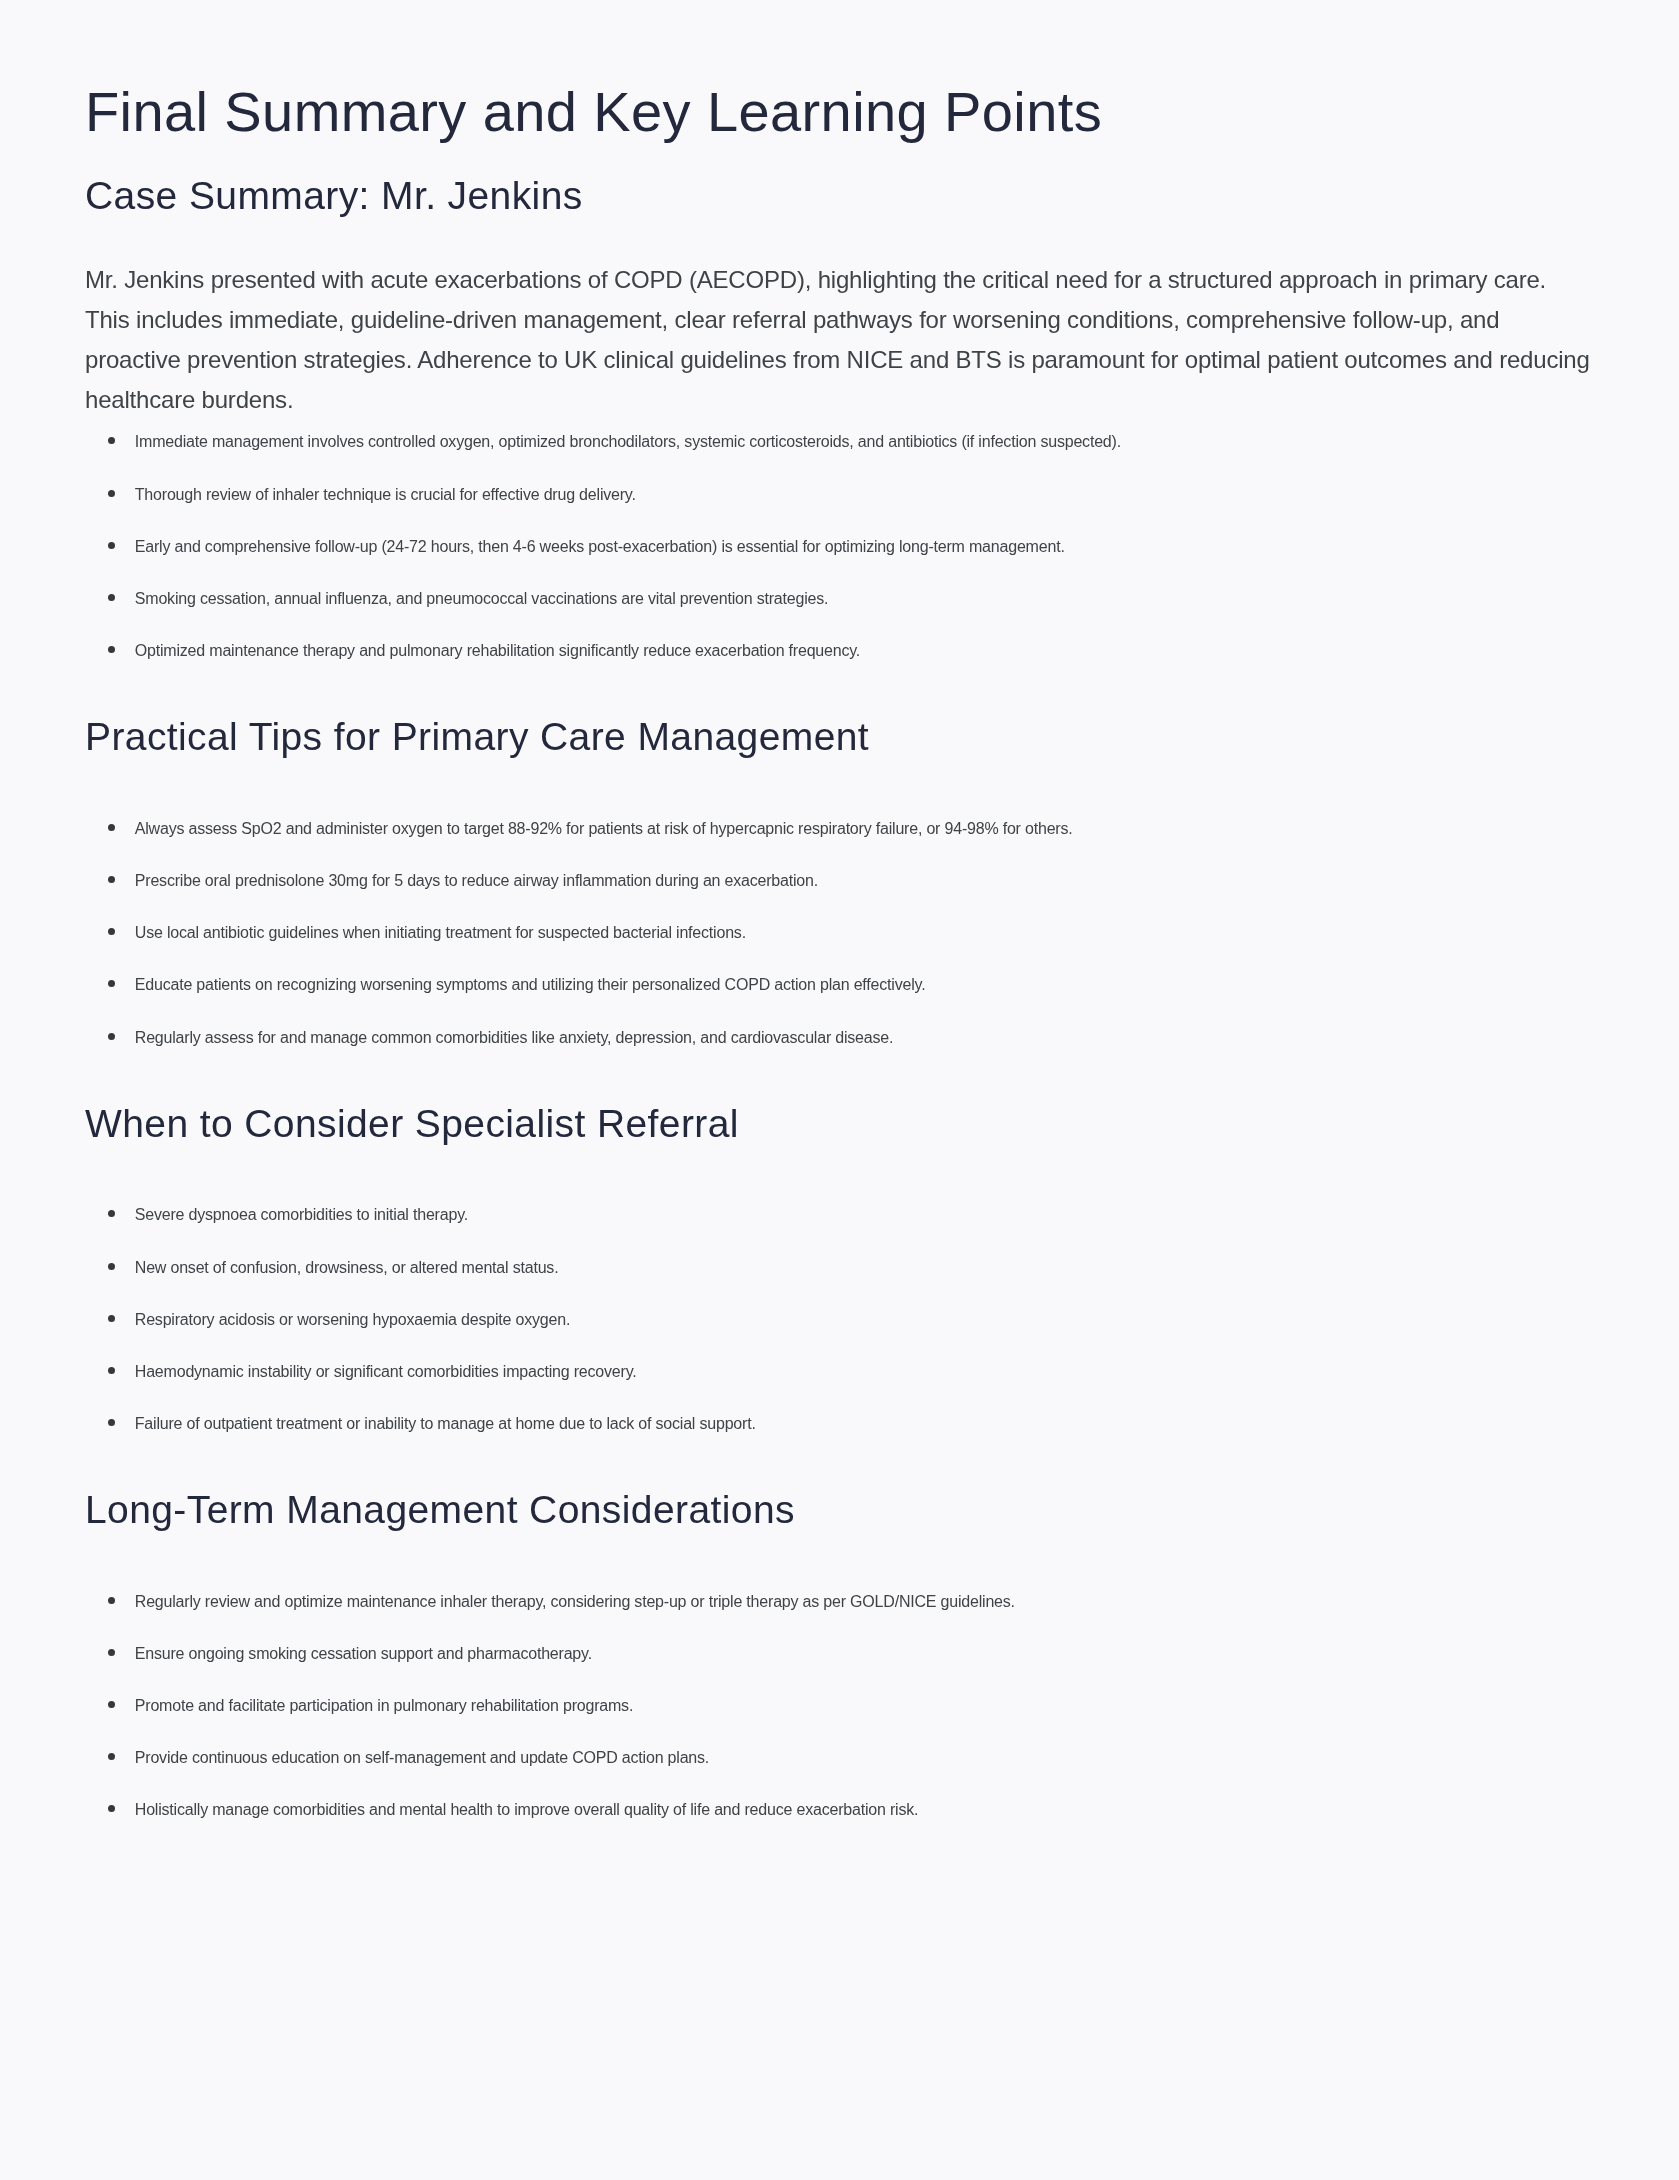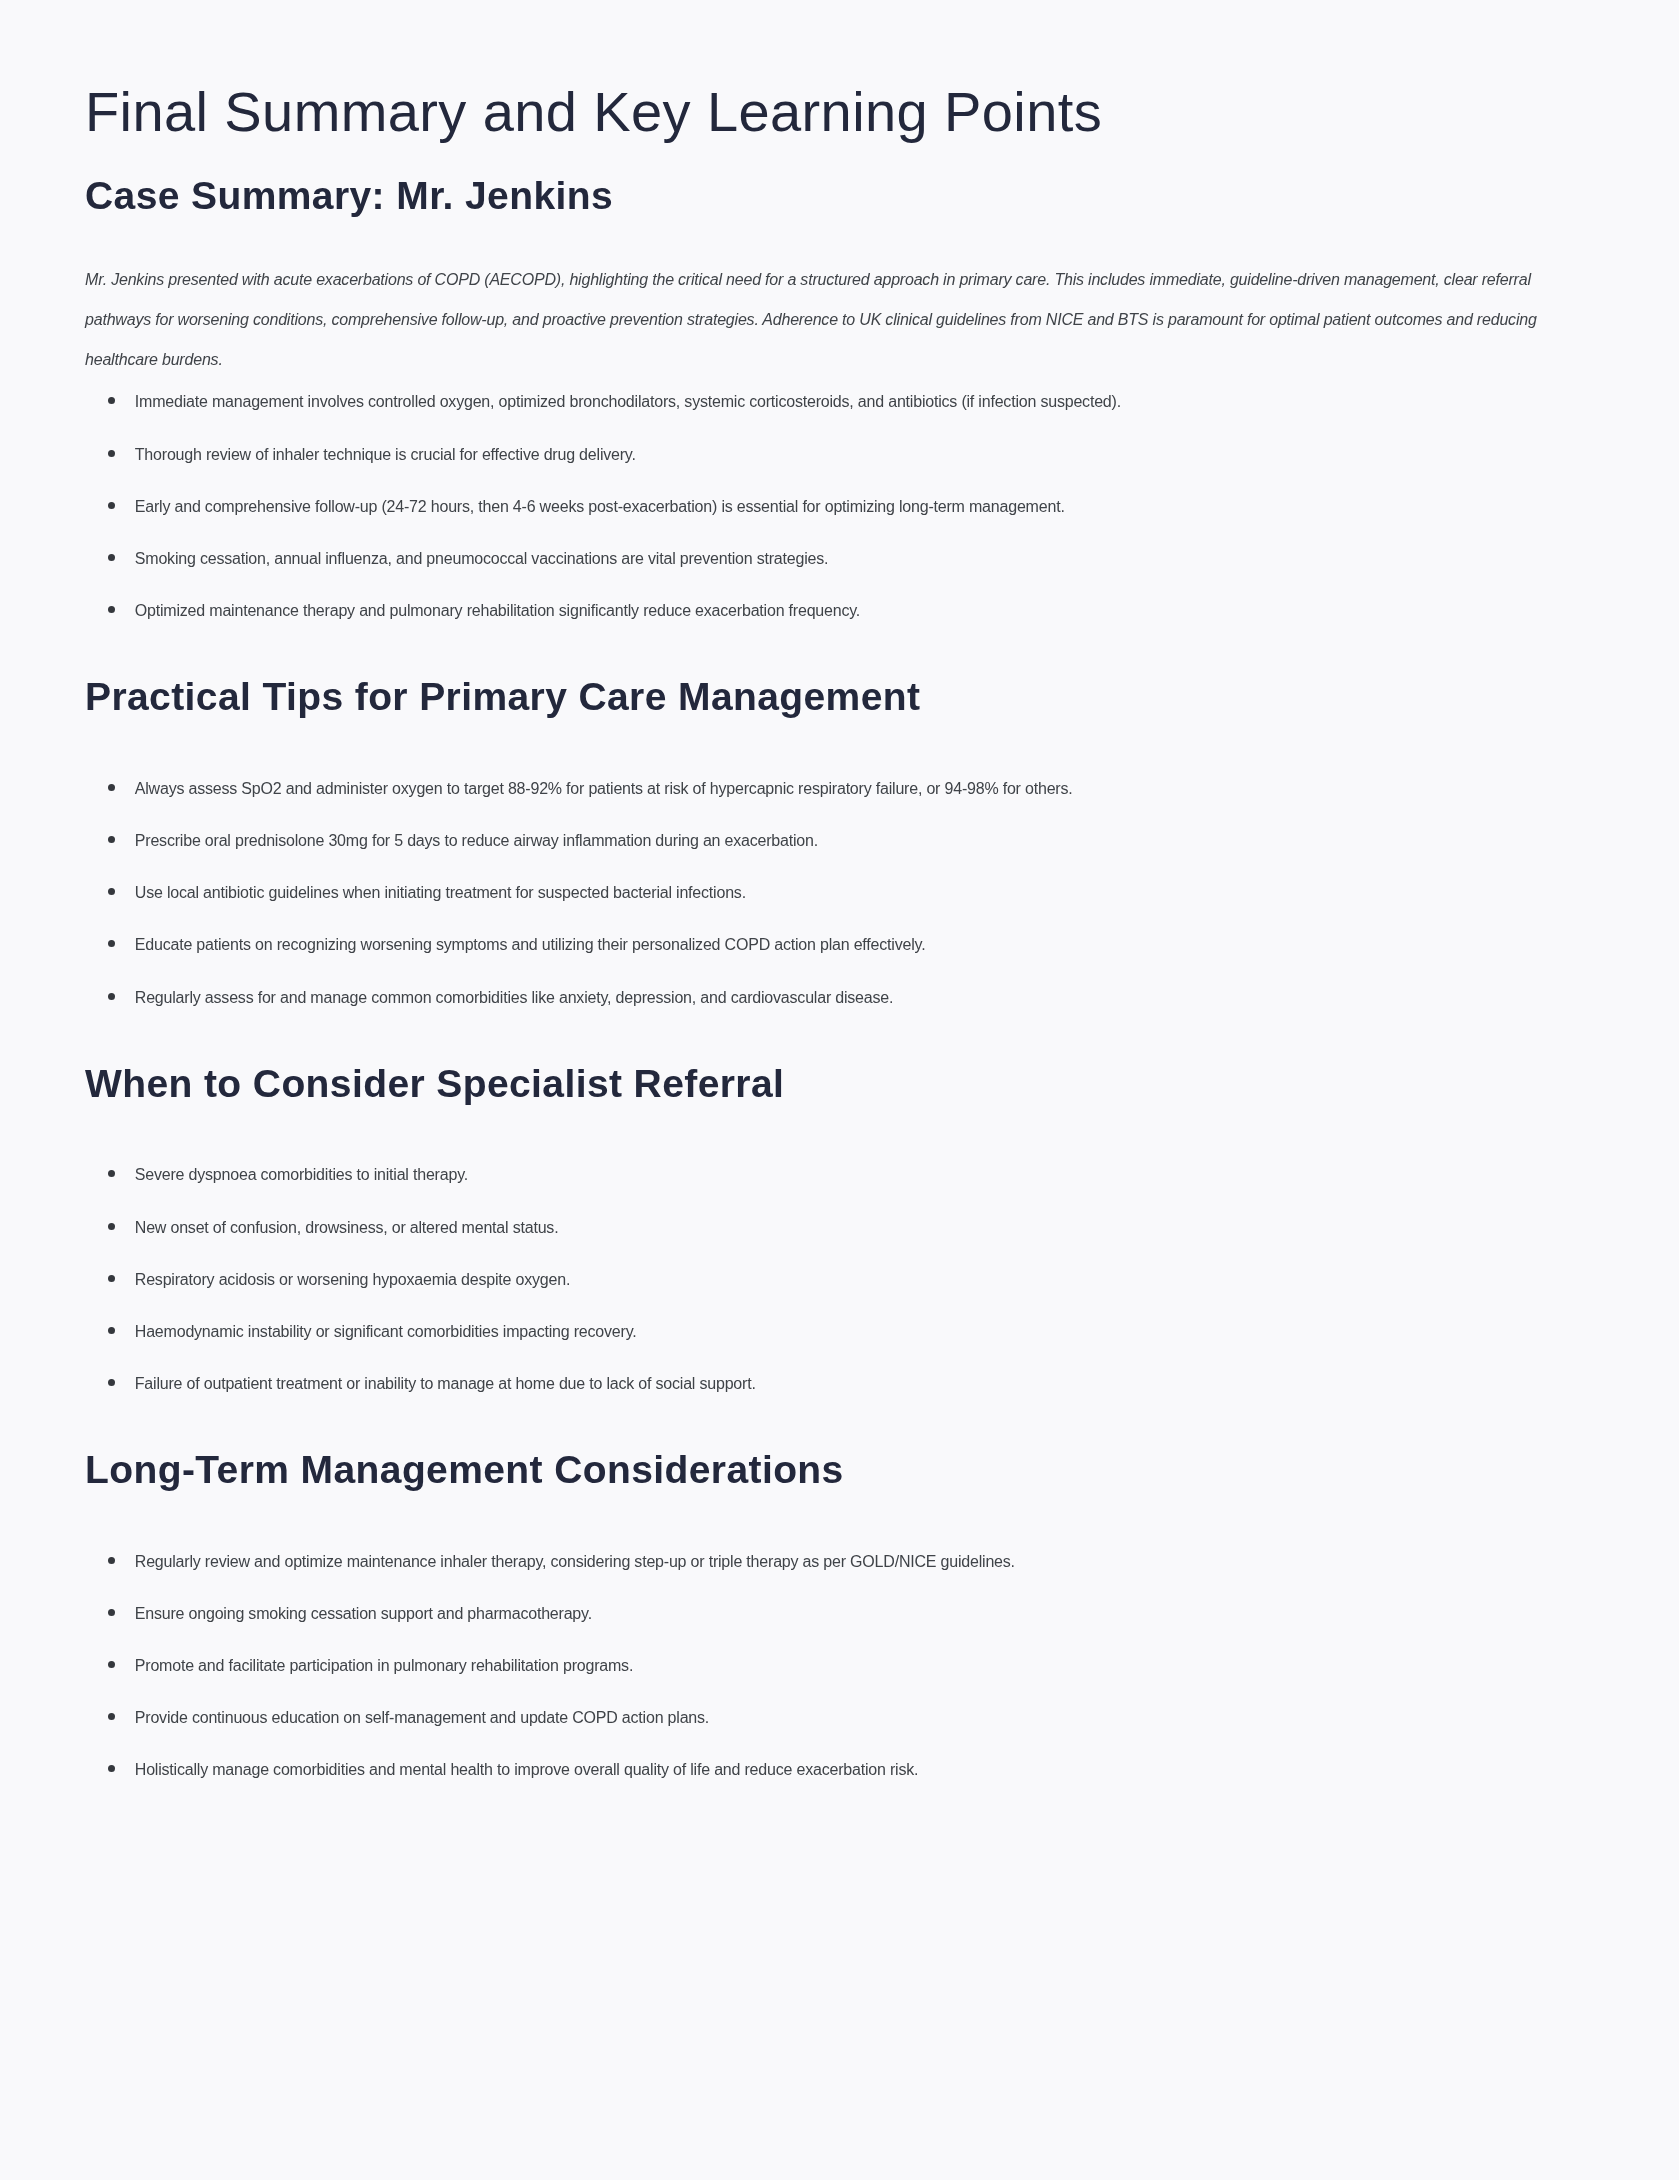--- a/index.html
+++ b/index.html
@@ -19,36 +19,35 @@
   h1 {
     font-size: 56px;
     font-weight: 300;
     color: #23283c;
     line-height: 1.05;
     margin: 0 0 32px 0;
     letter-spacing: 0.4px;
   }
   h2 {
     font-size: 39px;
-    font-weight: 700;
+    font-weight: 400;
     color: #23283c;
     line-height: 1.12;
     margin: 44px 0 48px 0;
     letter-spacing: 0.4px;
   }
   h2.subtitle {
     margin: 0 0 43px 0;
   }
   p {
-    font-size: 16px;
+    font-size: 24px;
     line-height: 40px;
     letter-spacing: -0.2px;
     color: #3f4348;
     margin: 0;
-    font-style: italic;
   }
   p.section-intro {
     margin: 0 0 34px 0;
   }
   ul {
     list-style: disc;
     margin: 0;
     padding: 0 0 0 43px;
   }
   li {

